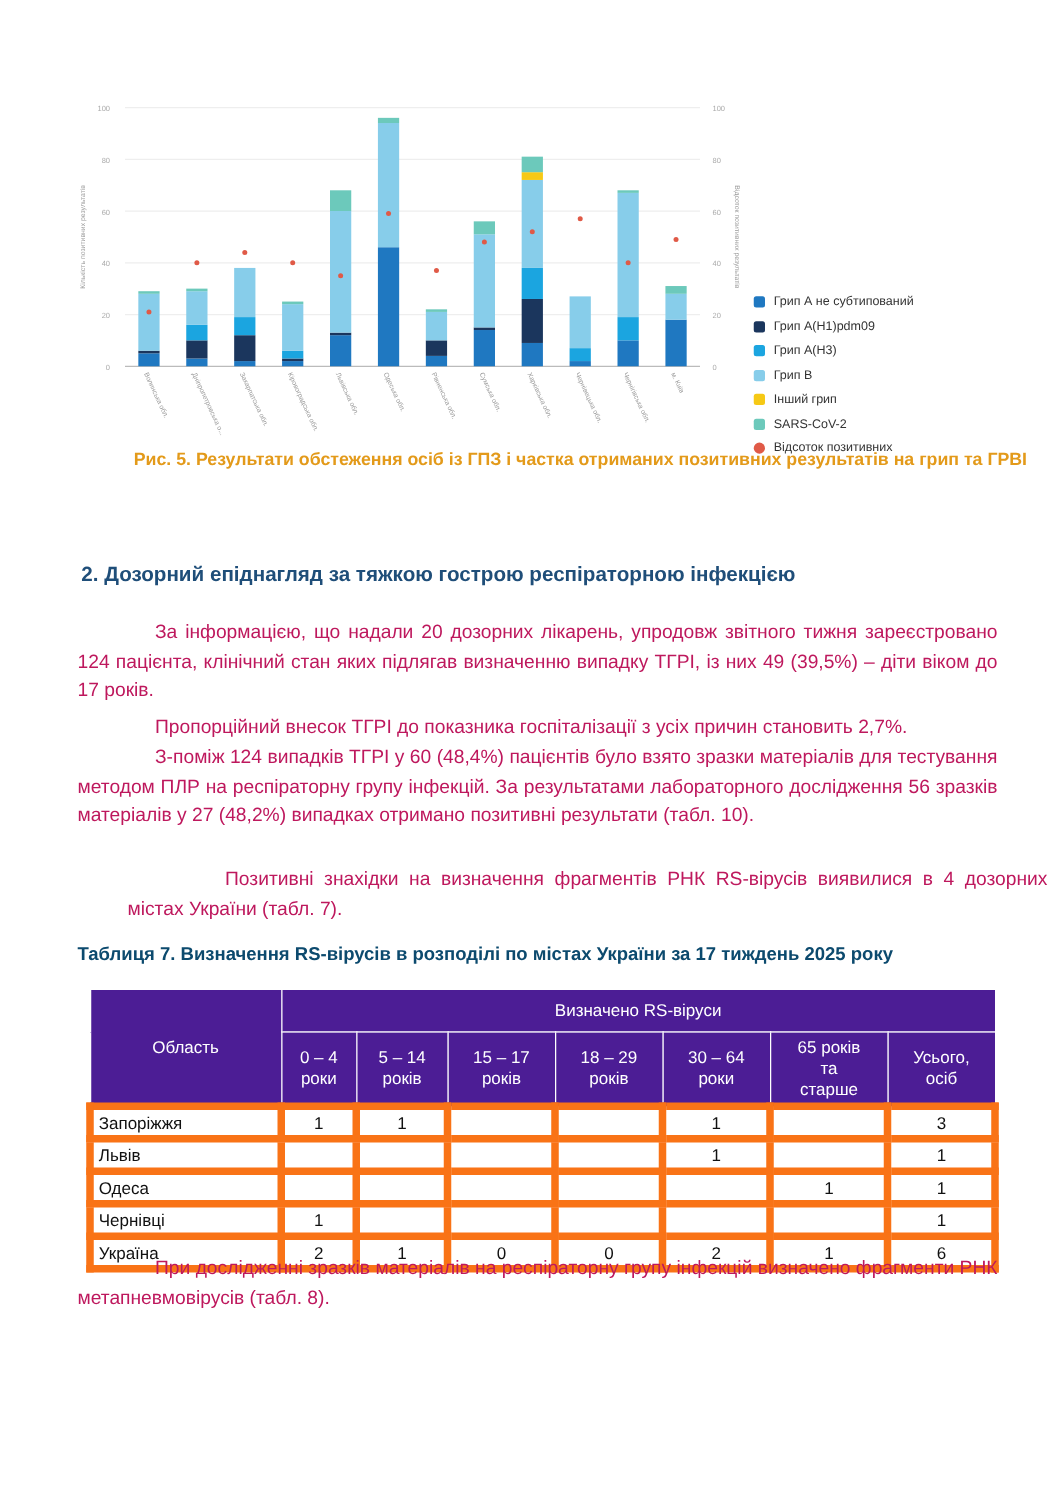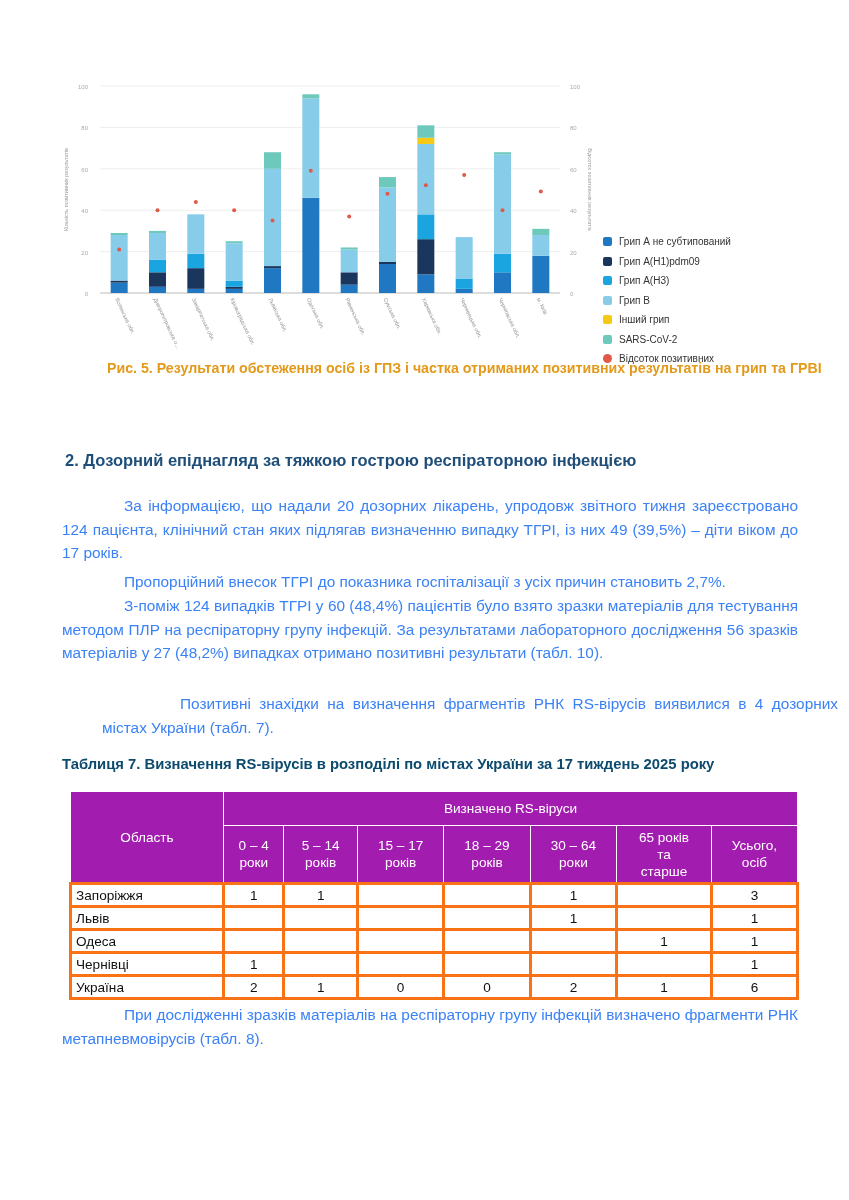--- a/index.html
+++ b/index.html
@@ -9,29 +9,29 @@
   .chart-svg { position: absolute; left: 0; top: 0; }
   .legend { position: absolute; left: 543px; top: 157px; font-size: 10px; color: #333; }
   .legend-item { display: flex; align-items: center; height: 19.5px; white-space: nowrap; }
   .legend-swatch { width: 9px; height: 9px; border-radius: 2px; margin-right: 7px; display: inline-block; }
   .legend-dot { width: 9px; height: 9px; border-radius: 50%; margin-right: 7px; display: inline-block; }
   .caption { position: absolute; left: 62px; top: 358px; width: 760px; color: #e39a1a;
              font-weight: bold; font-size: 14.2px; line-height: 21px; margin-left: 45px; }
   .section-title { position: absolute; left: 65px; top: 451px; color: #1f4e79; font-weight: bold;
                    font-size: 16.5px; }
   .para { position: absolute; left: 62px; width: 736px; font-size: 15.4px; line-height: 23.5px;
-          text-align: justify; color: #3b82f6; }
+          text-align: justify; color: #be185d; }
   .indent { text-indent: 62px; }
   .table-title { position: absolute; left: 62px; top: 756px; color: #0c4a6e; font-weight: bold;
                  font-size: 14.8px; text-align: right; }
   table.rs { position: absolute; left: 69px; top: 791px; width: 730px; border-collapse: collapse;
              font-size: 13.6px; }
-  table.rs th { background: #a21caf; color: #ffffff; font-weight: normal; border: 1px solid #ffffff;
+  table.rs th { background: #4c1d95; color: #ffffff; font-weight: normal; border: 1px solid #ffffff;
                 text-align: center; line-height: 17px; padding: 2px 2px; }
-  table.rs td { border: 3px solid #f97316; height: 20px; padding: 0 4px; text-align: center; color: #111; }
+  table.rs td { border: 6px solid #f97316; height: 20px; padding: 0 4px; text-align: center; color: #111; }
   table.rs td.region { text-align: left; }
   table.rs tr.head1 th { height: 29px; }
   table.rs tr.head2 th { height: 52px; }
 </style>
 </head>
 <body>
 
 <div class="chart-wrap">
   <svg class="chart-svg" id="chart-svg" width="700" height="280">
       <line x1="40" x2="500" y1="218" y2="218" stroke="#bbbbbb" stroke-width="1"></line>

